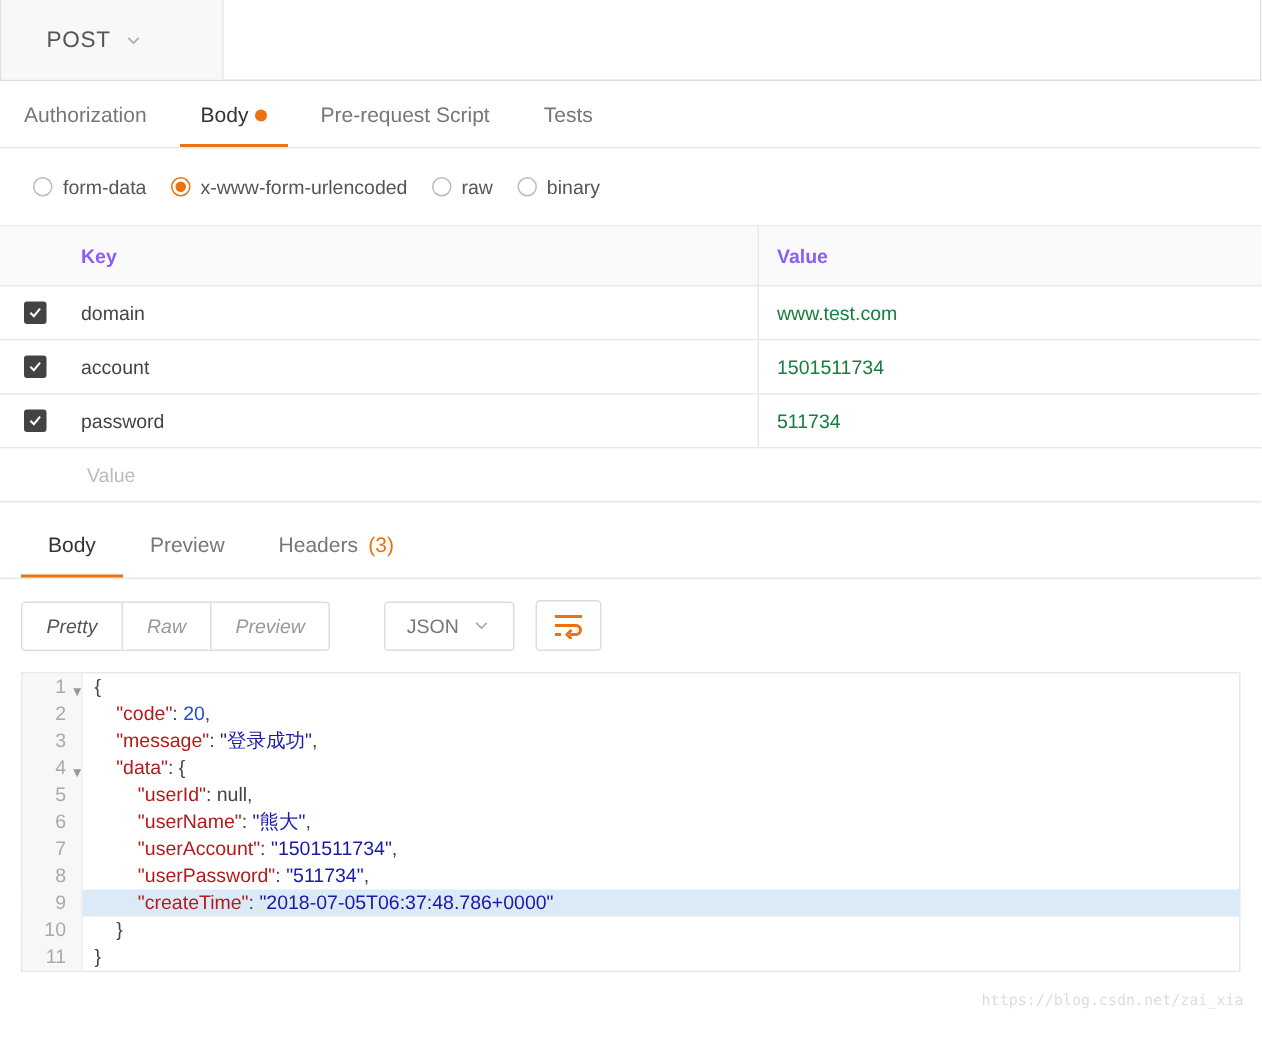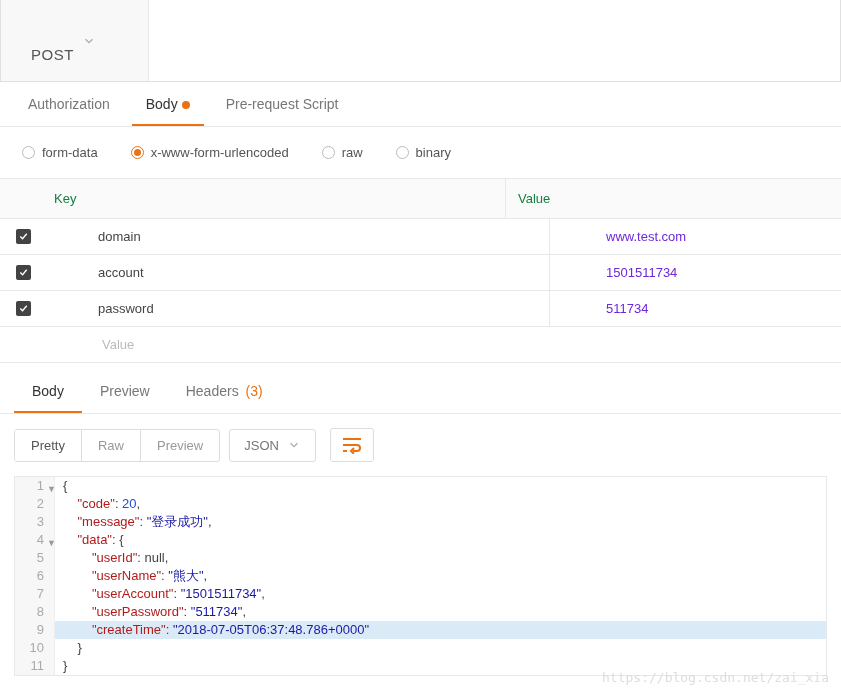--- a/index.html
+++ b/index.html
@@ -1,82 +1,83 @@
 <!DOCTYPE html>
 <html><head>
 <meta charset="utf-8">
 <style>
 * { box-sizing: border-box; margin: 0; padding: 0; font-family: "Segoe UI", Arial, sans-serif; }
 body { background: #fff; color: #333; font-size: 13px; width: 841px; }
 .request-bar { display: flex; border: 1px solid #e0e0e0; border-top: none; }
 .method-select { width: 148px; padding: 18px 0 18px 30px; background: #f8f8f8; border-right: 1px solid #e8e8e8; display: flex; align-items: center; gap: 8px; cursor: pointer; }
-.method-select span { font-size: 15px; color: #555; font-weight: 500; letter-spacing: 0.5px; margin-top: 28px; }
+.method-select span { font-size: 15px; color: #555; font-weight: 500; letter-spacing: 0.5px; }
 .url-input { flex: 1; padding: 18px 16px; color: #444; font-size: 14px; background: #fff; border: none; outline: none; }
-.tabs { display: flex; gap: 8px; padding: 0 14px; border-bottom: 1px solid #e8e8e8; }
+.tabs { display: flex; gap: 8px; padding: 0 2px; border-bottom: 1px solid #e8e8e8; }
 .tab { padding: 14px 14px 12px; color: #777; cursor: pointer; font-size: 14px; position: relative; }
 .tab.active { color: #333; border-bottom: 2px solid #ec7211; }
 .tab .count, .tab-res .count { color: #ec7211; margin-left: 3px; }
 .tab .dot { display: inline-block; width: 8px; height: 8px; background: #ec7211; border-radius: 50%; margin-left: 4px; vertical-align: middle; }
-.radios { display: flex; gap: 33px; padding: 18px 22px; align-items: center; }
+.radios { display: flex; gap: 16px; padding: 18px 22px; align-items: center; }
 .radio-opt { display: flex; align-items: center; gap: 7px; cursor: pointer; color: #555; }
 .radio-circle { width: 13px; height: 13px; border: 1px solid #bbb; border-radius: 50%; display: inline-flex; align-items: center; justify-content: center; }
 .radio-circle.sel { border-color: #ec7211; }
 .radio-circle.sel::after { content: ""; width: 7px; height: 7px; background: #ec7211; border-radius: 50%; }
 .param-table { border-top: 1px solid #e8e8e8; }
 .param-head { display: flex; background: #fafafa; border-bottom: 1px solid #e8e8e8; }
-.param-row { display: flex; border-bottom: 1px solid #e8e8e8; align-items: flex-start; gap: 44px; }
+.param-row { display: flex; border-bottom: 1px solid #e8e8e8; align-items: flex-start; }
 .p-check { width: 46px; display: flex; justify-content: center; align-items: center; padding: 10px 0; }
 .check-box { width: 15px; height: 15px; background: #434343; border-radius: 2px; display: flex; align-items: center; justify-content: center; cursor: pointer; }
 .check-box svg { width: 11px; height: 11px; }
 .p-key { width: 460px; padding: 10px 8px; color: #444; border-right: 1px solid #e8e8e8; }
-.p-val { flex: 1; padding: 10px 12px; color: #6d28d9; }
-.param-head .p-key, .param-head .p-val { color: #15803d; font-weight: 400; padding: 12px 8px; }
+.p-val { flex: 1; padding: 10px 12px; color: #15803d; }
+.param-head .p-key, .param-head .p-val { color: #8b5cf6; font-weight: 700; padding: 12px 8px; }
 .param-head .p-val { padding-left: 12px; }
 .param-row.new .p-key, .param-row.new .p-val { color: #bbb; }
 .param-row.new .p-check { opacity: 0; }
 .res-tabs { display: flex; gap: 0; padding: 0 14px; border-bottom: 1px solid #e8e8e8; margin-top: 6px; }
 .tab-res { padding: 14px 18px 12px; color: #777; cursor: pointer; font-size: 14px; }
 .tab-res.active { color: #333; border-bottom: 2px solid #ec7211; }
 .view-bar { display: flex; gap: 8px; padding: 14px; align-items: center; }
 .view-group { display: flex; border: 1px solid #ddd; border-radius: 3px; overflow: hidden; }
-.view-btn { padding: 8px 16px; color: #999; cursor: pointer; font-size: 13px; }
+.view-btn { padding: 8px 16px; color: #999; cursor: pointer; font-size: 13px; font-style: italic; }
 .view-btn.active { color: #555; background: #fff; }
 .view-btn + .view-btn { border-left: 1px solid #ddd; }
-.format-select { display: flex; gap: 8px; padding: 8px 14px; border: 1px solid #ddd; border-radius: 3px; margin-left: 1px; cursor: pointer; color: #777; }
+.format-select { display: flex; gap: 8px; padding: 8px 14px; border: 1px solid #ddd; border-radius: 3px; margin-left: 28px; cursor: pointer; color: #777; }
 .wrap-btn { padding: 7px 10px; border: 1px solid #ddd; border-radius: 3px; margin-left: 6px; cursor: pointer; }
 .wrap-btn svg { display: block; }
 .code-body { border: 1px solid #e8e8e8; margin: 0 14px 14px; font-family: Consolas, Menlo, monospace; font-size: 13px; }
 .c-row { display: flex; }
 .c-row.hl { background: #dbeaf7; }
 .gutter { width: 40px; text-align: right; padding-right: 10px; color: #aaa; background: #f7f7f7; border-right: 1px solid #eee; position: relative; line-height: 18px; }
 .fold { position: absolute; right: -2px; top: 3px; color: #999; font-size: 9px; cursor: pointer; }
 .line { flex: 1; padding-left: 8px; white-space: pre; line-height: 18px; }
 .t-key { color: #b31b1b; }
 .t-num { color: #1d4ed8; }
 .t-str { color: #1a1aa6; }
 .t-punct { color: #444; }
-.watermark { position: fixed; bottom: 8px; right: 12px; color: #ddd; font-size: 13px; font-family: Consolas, monospace; }
+.watermark { position: fixed; bottom: 20px; right: 12px; color: #ddd; font-size: 10px; font-family: Consolas, monospace; }
 .chevron { width: 14px; height: 14px; }
 </style>
 </head>
 <body>
 
 <div class="request-bar">
   <div class="method-select">
     <span>POST</span>
     <svg class="chevron" viewBox="0 0 24 24">
         <path d="M6 9l6 6 6-6" fill="none" stroke="#aaa" stroke-width="2"></path>
       </svg>
   </div>
 </div>
 
 <div class="tabs" id="reqtabs">
     <div class="tab">Authorization</div>
     <div class="tab active">Body<span class="dot"></span></div>
     <div class="tab">Pre-request Script</div>
+    <div class="tab">Tests</div>
   </div>
 
 <div class="radios" id="radios">
     <div class="radio-opt">
       <span class="radio-circle"></span>
       <span>form-data</span>
     </div>
     <div class="radio-opt">
       <span class="radio-circle sel"></span>
       <span>x-www-form-urlencoded</span>

